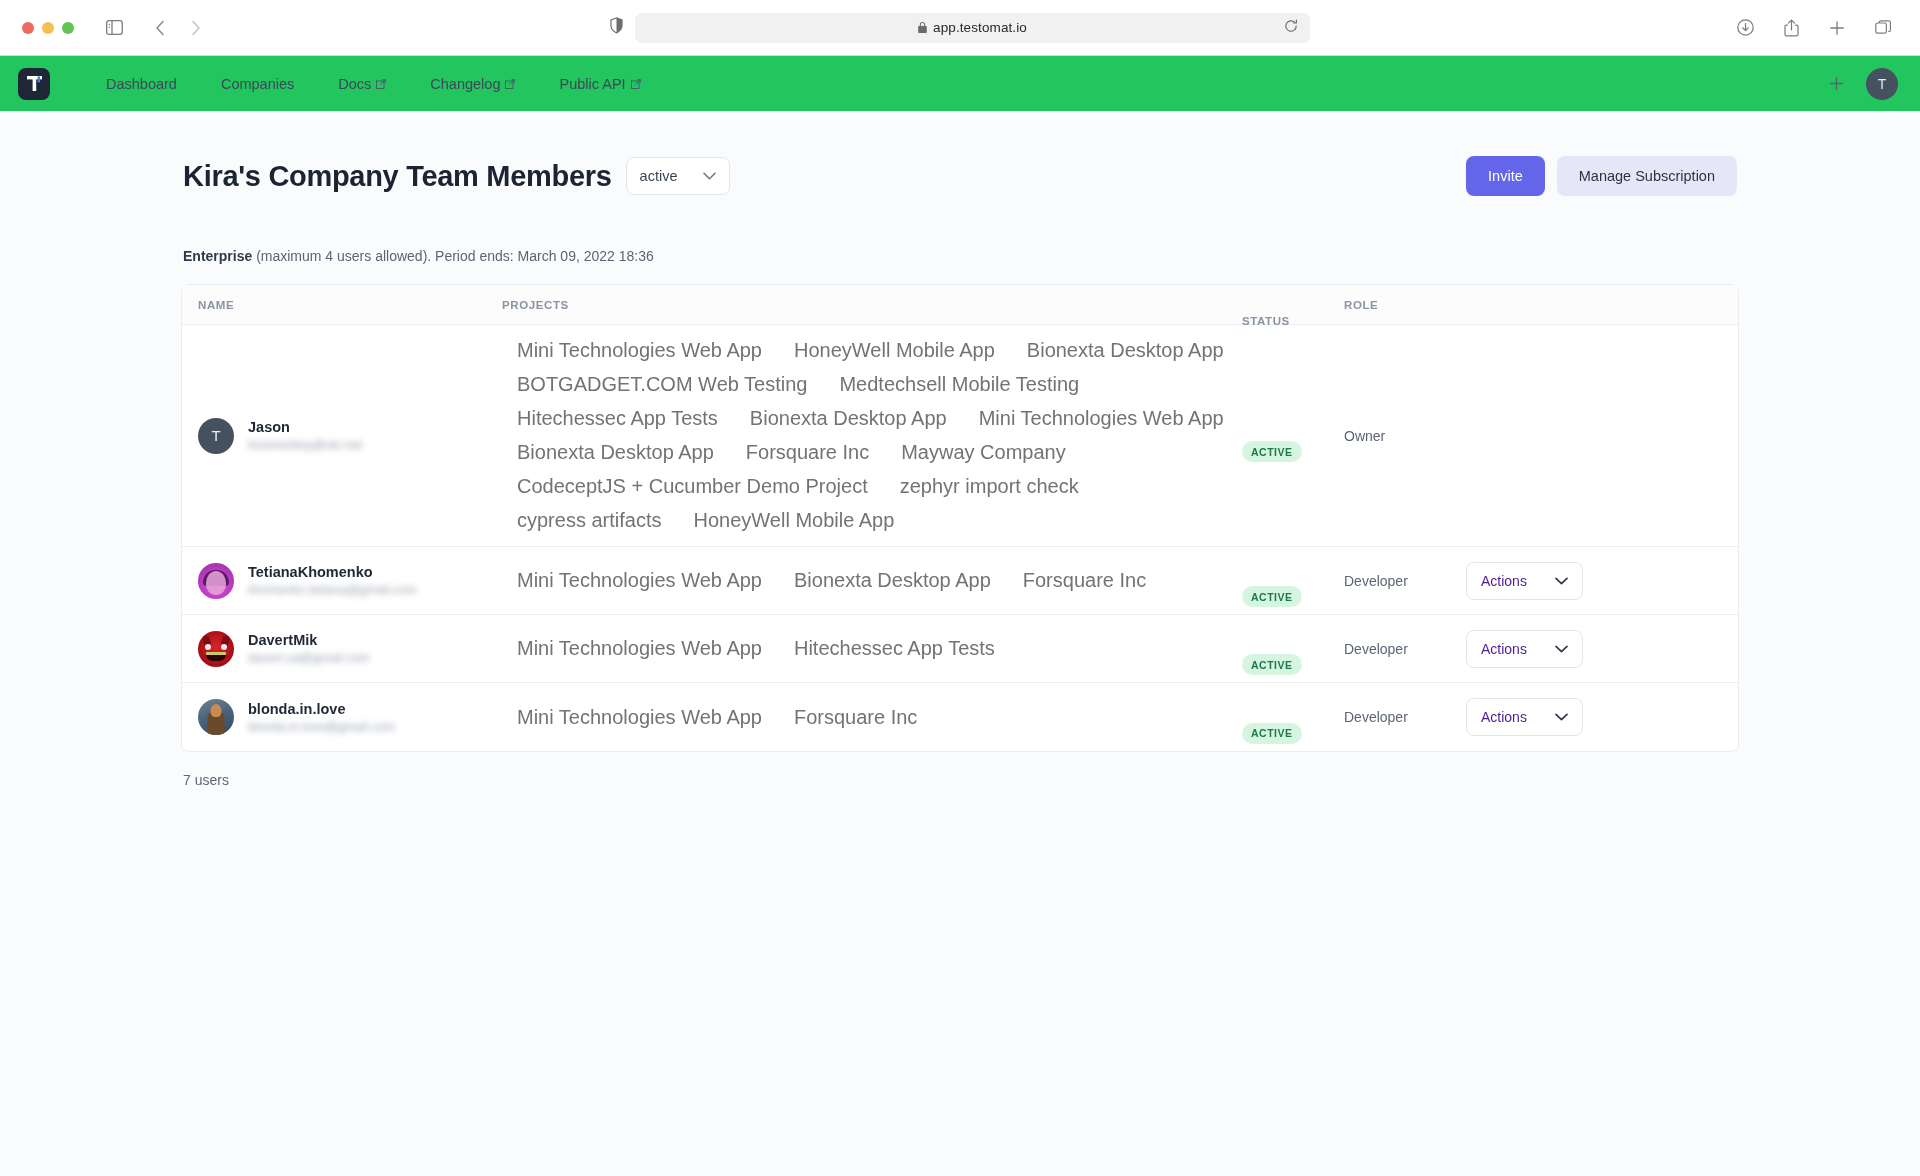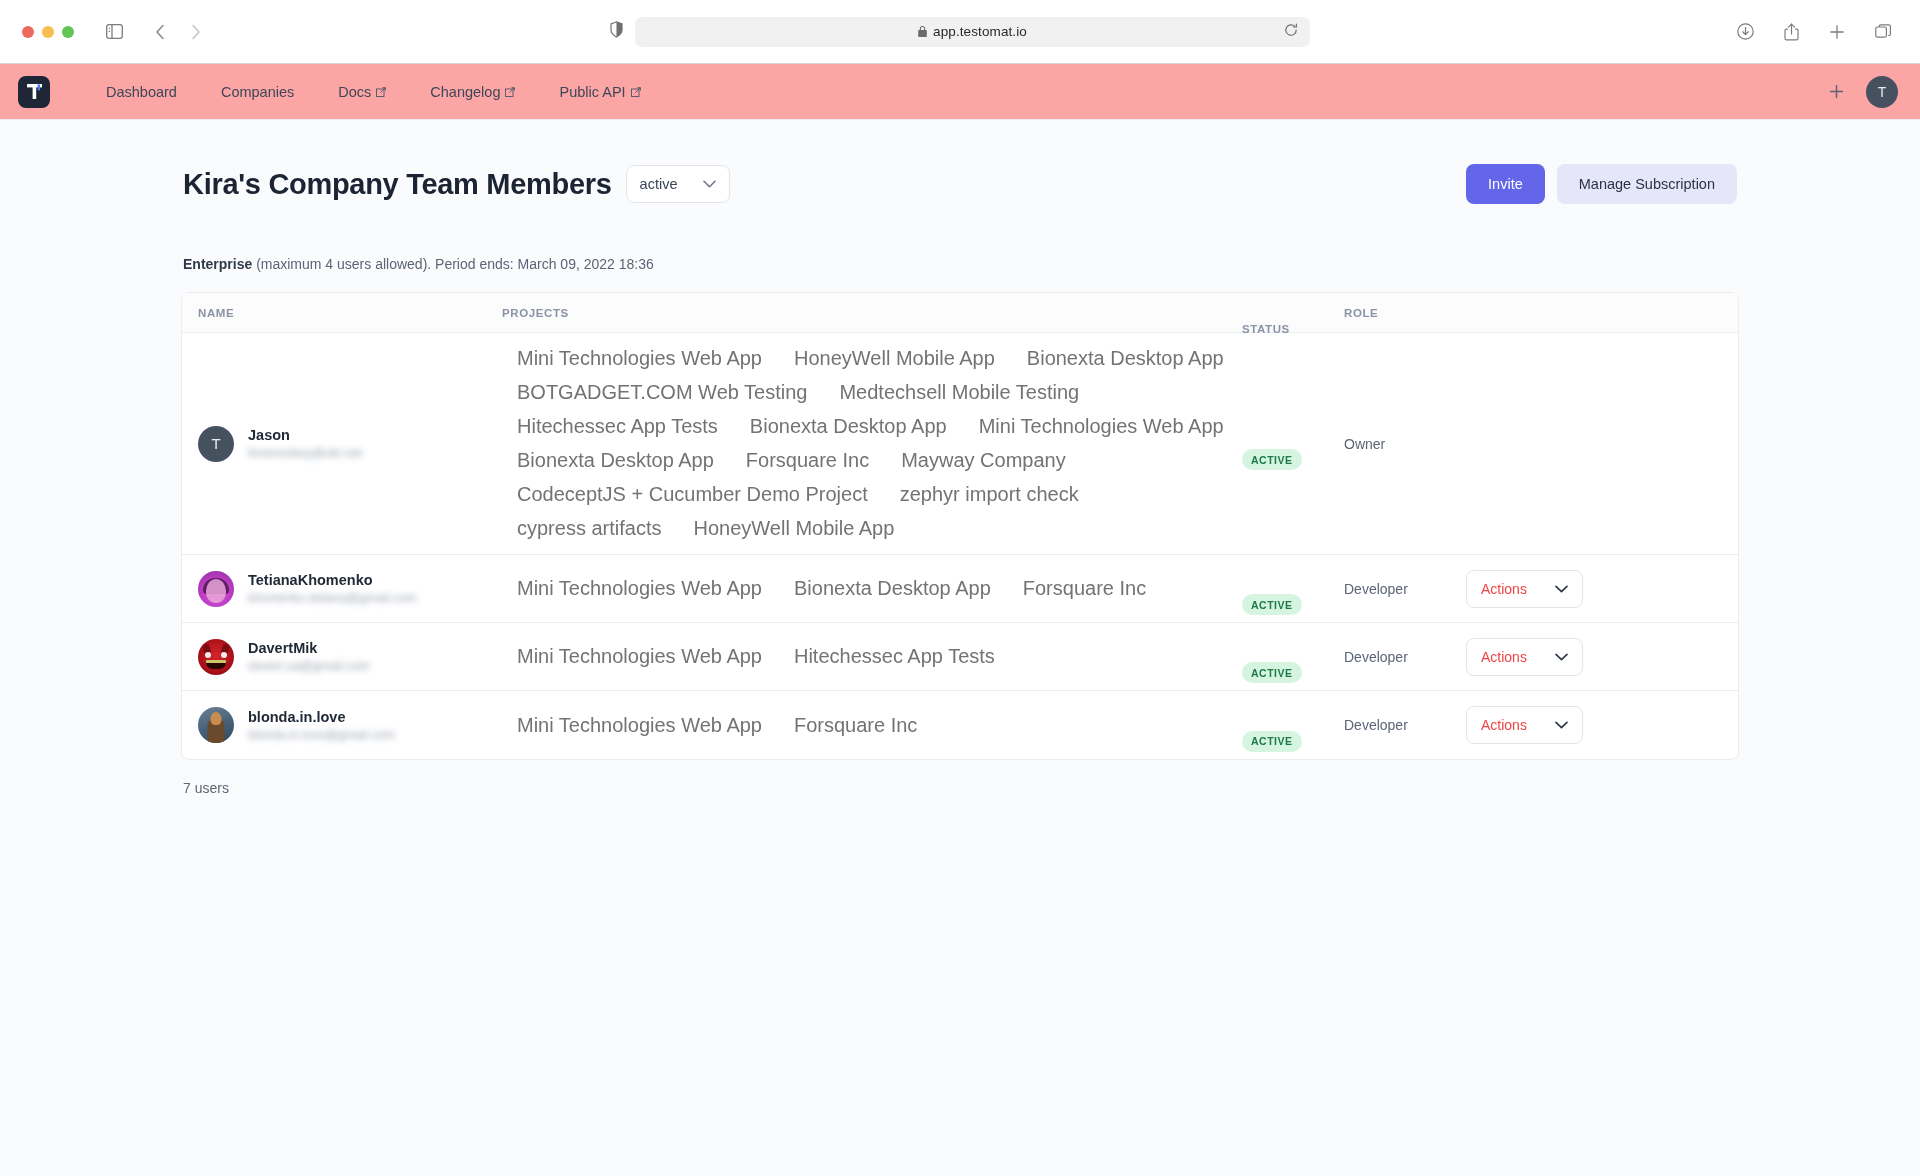--- a/index.html
+++ b/index.html
@@ -7,21 +7,21 @@
   html, body {
     width: 1920px; height: 1176px;
     background: #ffffff;
     font-family: "Liberation Sans", sans-serif;
     -webkit-font-smoothing: antialiased;
     overflow: hidden;
   }
 
   
   .browser-chrome {
-    height: 64px;
+    height: 56px;
     background: #ffffff;
     border-bottom: 1px solid #d9d9d9;
     display: flex;
     align-items: center;
     padding: 0 22px;
     position: relative;
   }
   .traffic-lights { display: flex; gap: 8px; align-items: center; }
   .tl { width: 12px; height: 12px; border-radius: 50%; }
   .tl.red { background: #ec6a5f; }
@@ -66,21 +66,21 @@
   }
   .chrome-right {
     margin-left: auto;
     display: flex; align-items: center; gap: 16px;
     color: #6d6d6d;
   }
 
   
   .app-header {
     height: 56px;
-    background: #fca5a5;
+    background: #22c55e;
     display: flex;
     align-items: center;
     padding: 0 22px 0 18px;
     border-bottom: 1px solid #ededf1;
   }
   .logo {
     width: 32px; height: 32px;
     background: #1f2736;
     border-radius: 8px;
     display: flex; align-items: center; justify-content: center;
@@ -279,21 +279,21 @@
     height: 38px;
     min-width: 100px;
     background: #ffffff;
     border: 1px solid #e3e5ea;
     border-radius: 8px;
     display: flex;
     align-items: center;
     justify-content: center;
     gap: 28px;
     font-size: 14px;
-    color: #ef4444;
+    color: #4c1d95;
     cursor: pointer;
     padding: 0 14px;
   }
   .actions-btn .chev { color: #333c4d; display: flex; }
 
   .footer-count {
     margin-top: 20px;
     padding: 0 2px;
     font-size: 14px;
     color: #5e6777;

